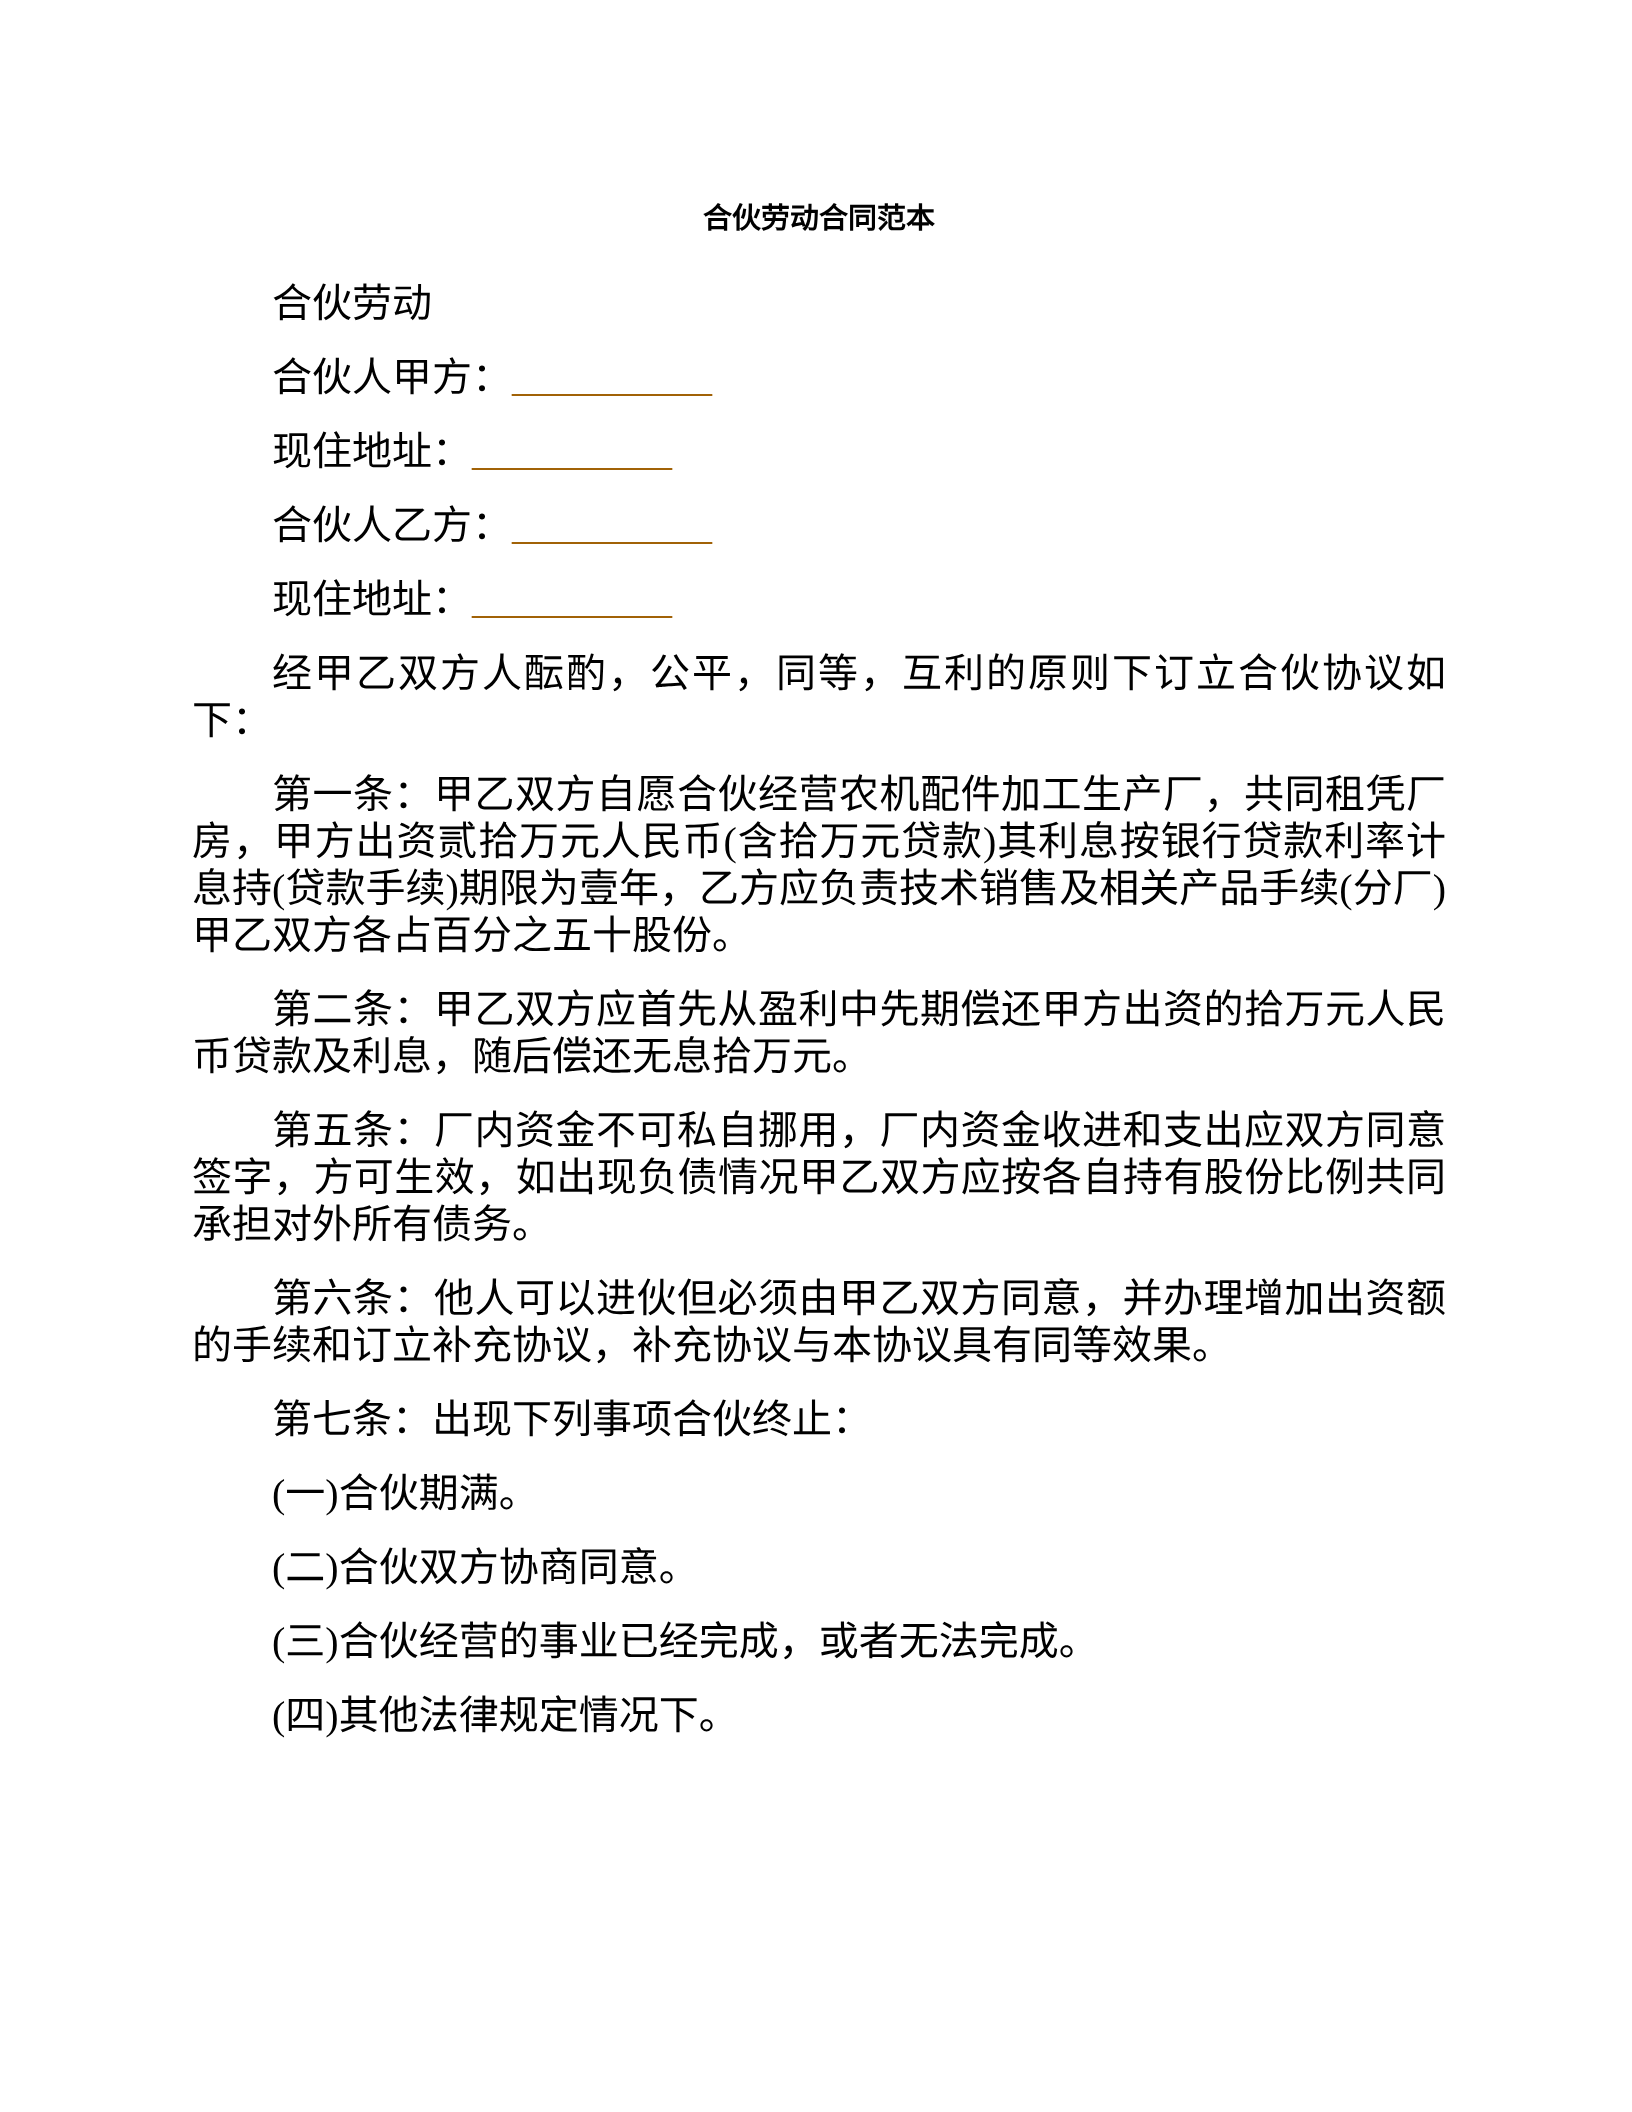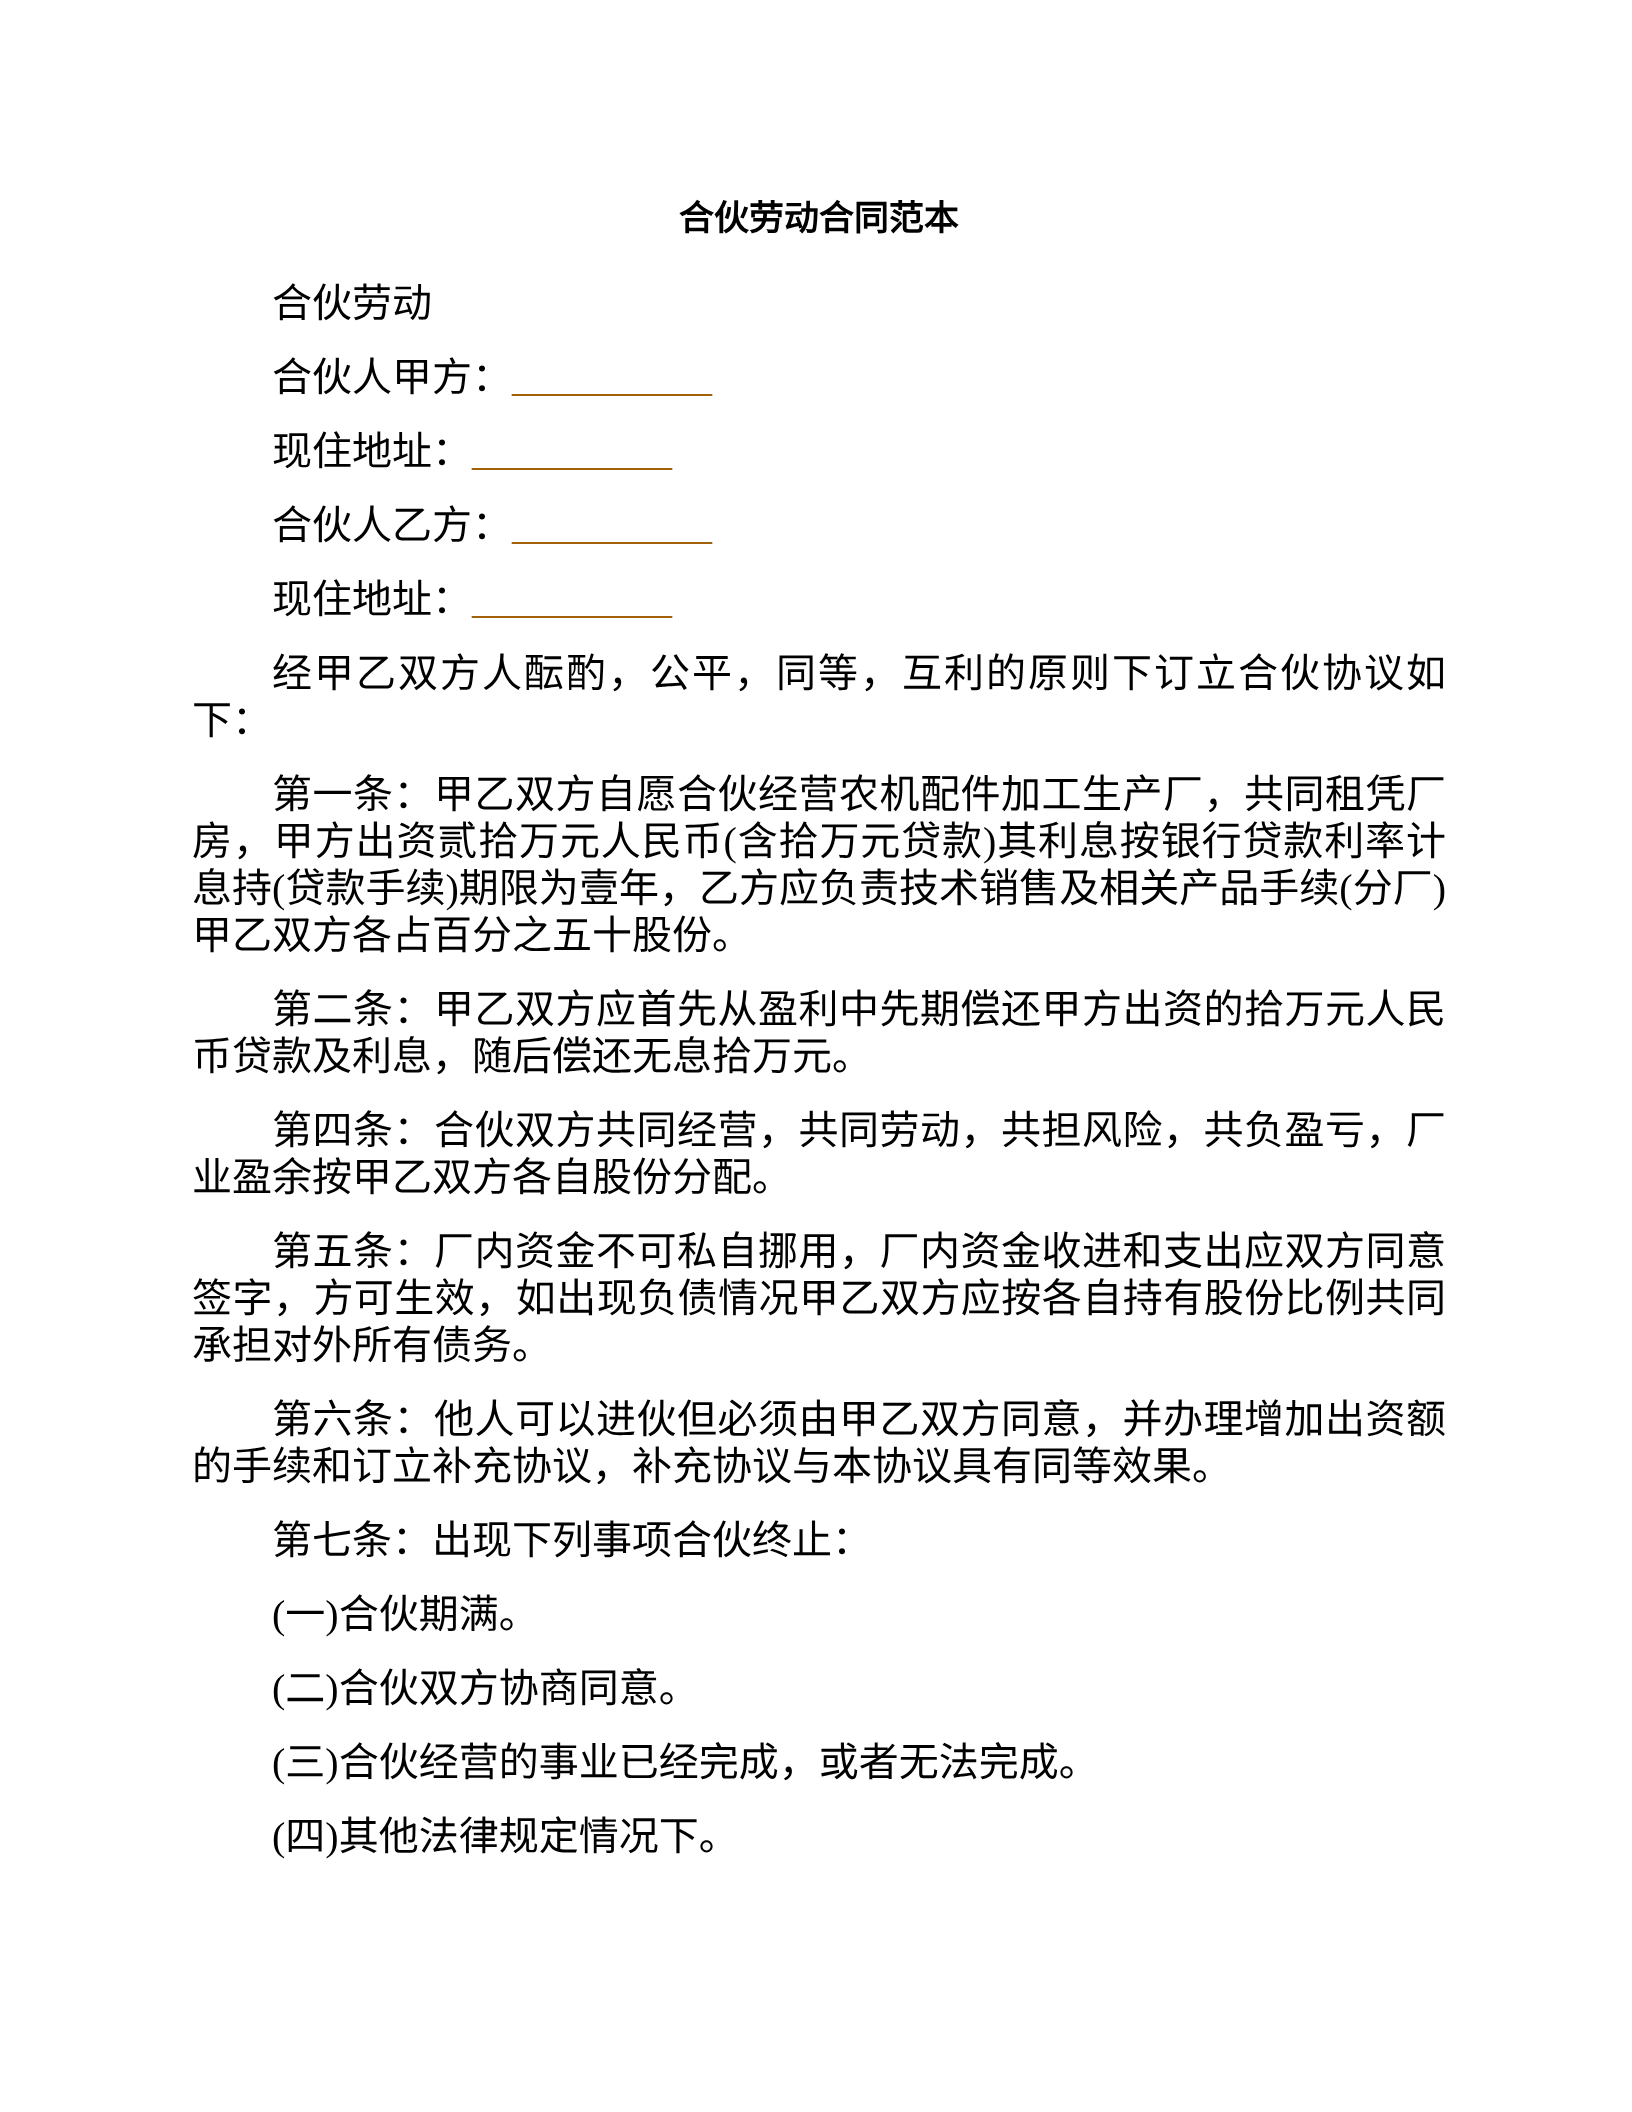--- a/index.html
+++ b/index.html
@@ -14,21 +14,21 @@
     background: #ffffff;
     box-sizing: border-box;
     padding: 196px 186px 0 192px;
     font-family: "Liberation Serif", "DejaVu Serif", serif;
     color: #000000;
     overflow: hidden;
   }
   .doc-title {
     font-family: "Liberation Sans", "DejaVu Sans", sans-serif;
     font-weight: 700;
-    font-size: 35px;
+    font-size: 29px;
     line-height: 44px;
     text-align: center;
     color: #000000;
     margin: 0 0 40px 0;
   }
   .para {
     font-size: 40px;
     line-height: 47px;
     margin: 0 0 27px 0;
     text-indent: 2em;
@@ -59,21 +59,20 @@
   <p class="para"><span class="field-label">现住地址：</span><span class="blank-line">__________</span></p>
 
   <p class="para"><span class="field-label">合伙人乙方：</span><span class="blank-line">__________</span></p>
 
   <p class="para"><span class="field-label">现住地址：</span><span class="blank-line">__________</span></p>
 
   <p class="para">经甲乙双方人酝酌，公平，同等，互利的原则下订立合伙协议如下：</p>
 
   <p class="para">第一条：甲乙双方自愿合伙经营农机配件加工生产厂，共同租凭厂房，甲方出资贰拾万元人民币(含拾万元贷款)其利息按银行贷款利率计息持(贷款手续)期限为壹年，乙方应负责技术销售及相关产品手续(分厂)甲乙双方各占百分之五十股份。</p>
   <p class="para">第二条：甲乙双方应首先从盈利中先期偿还甲方出资的拾万元人民币贷款及利息，随后偿还无息拾万元。</p>
-  <p class="para">第四条：合伙双方共同经营，共同劳动，共担风险，共负盈亏，厂业盈余按甲乙双方各自股份分配。</p>
   <p class="para">第五条：厂内资金不可私自挪用，厂内资金收进和支出应双方同意签字，方可生效，如出现负债情况甲乙双方应按各自持有股份比例共同承担对外所有债务。</p>
   <p class="para">第六条：他人可以进伙但必须由甲乙双方同意，并办理增加出资额的手续和订立补充协议，补充协议与本协议具有同等效果。</p>
   <p class="para">第七条：出现下列事项合伙终止：</p>
 
   <p class="para">(一)合伙期满。</p>
   <p class="para">(二)合伙双方协商同意。</p>
   <p class="para">(三)合伙经营的事业已经完成，或者无法完成。</p>
   <p class="para">(四)其他法律规定情况下。</p>
 
 </div>

